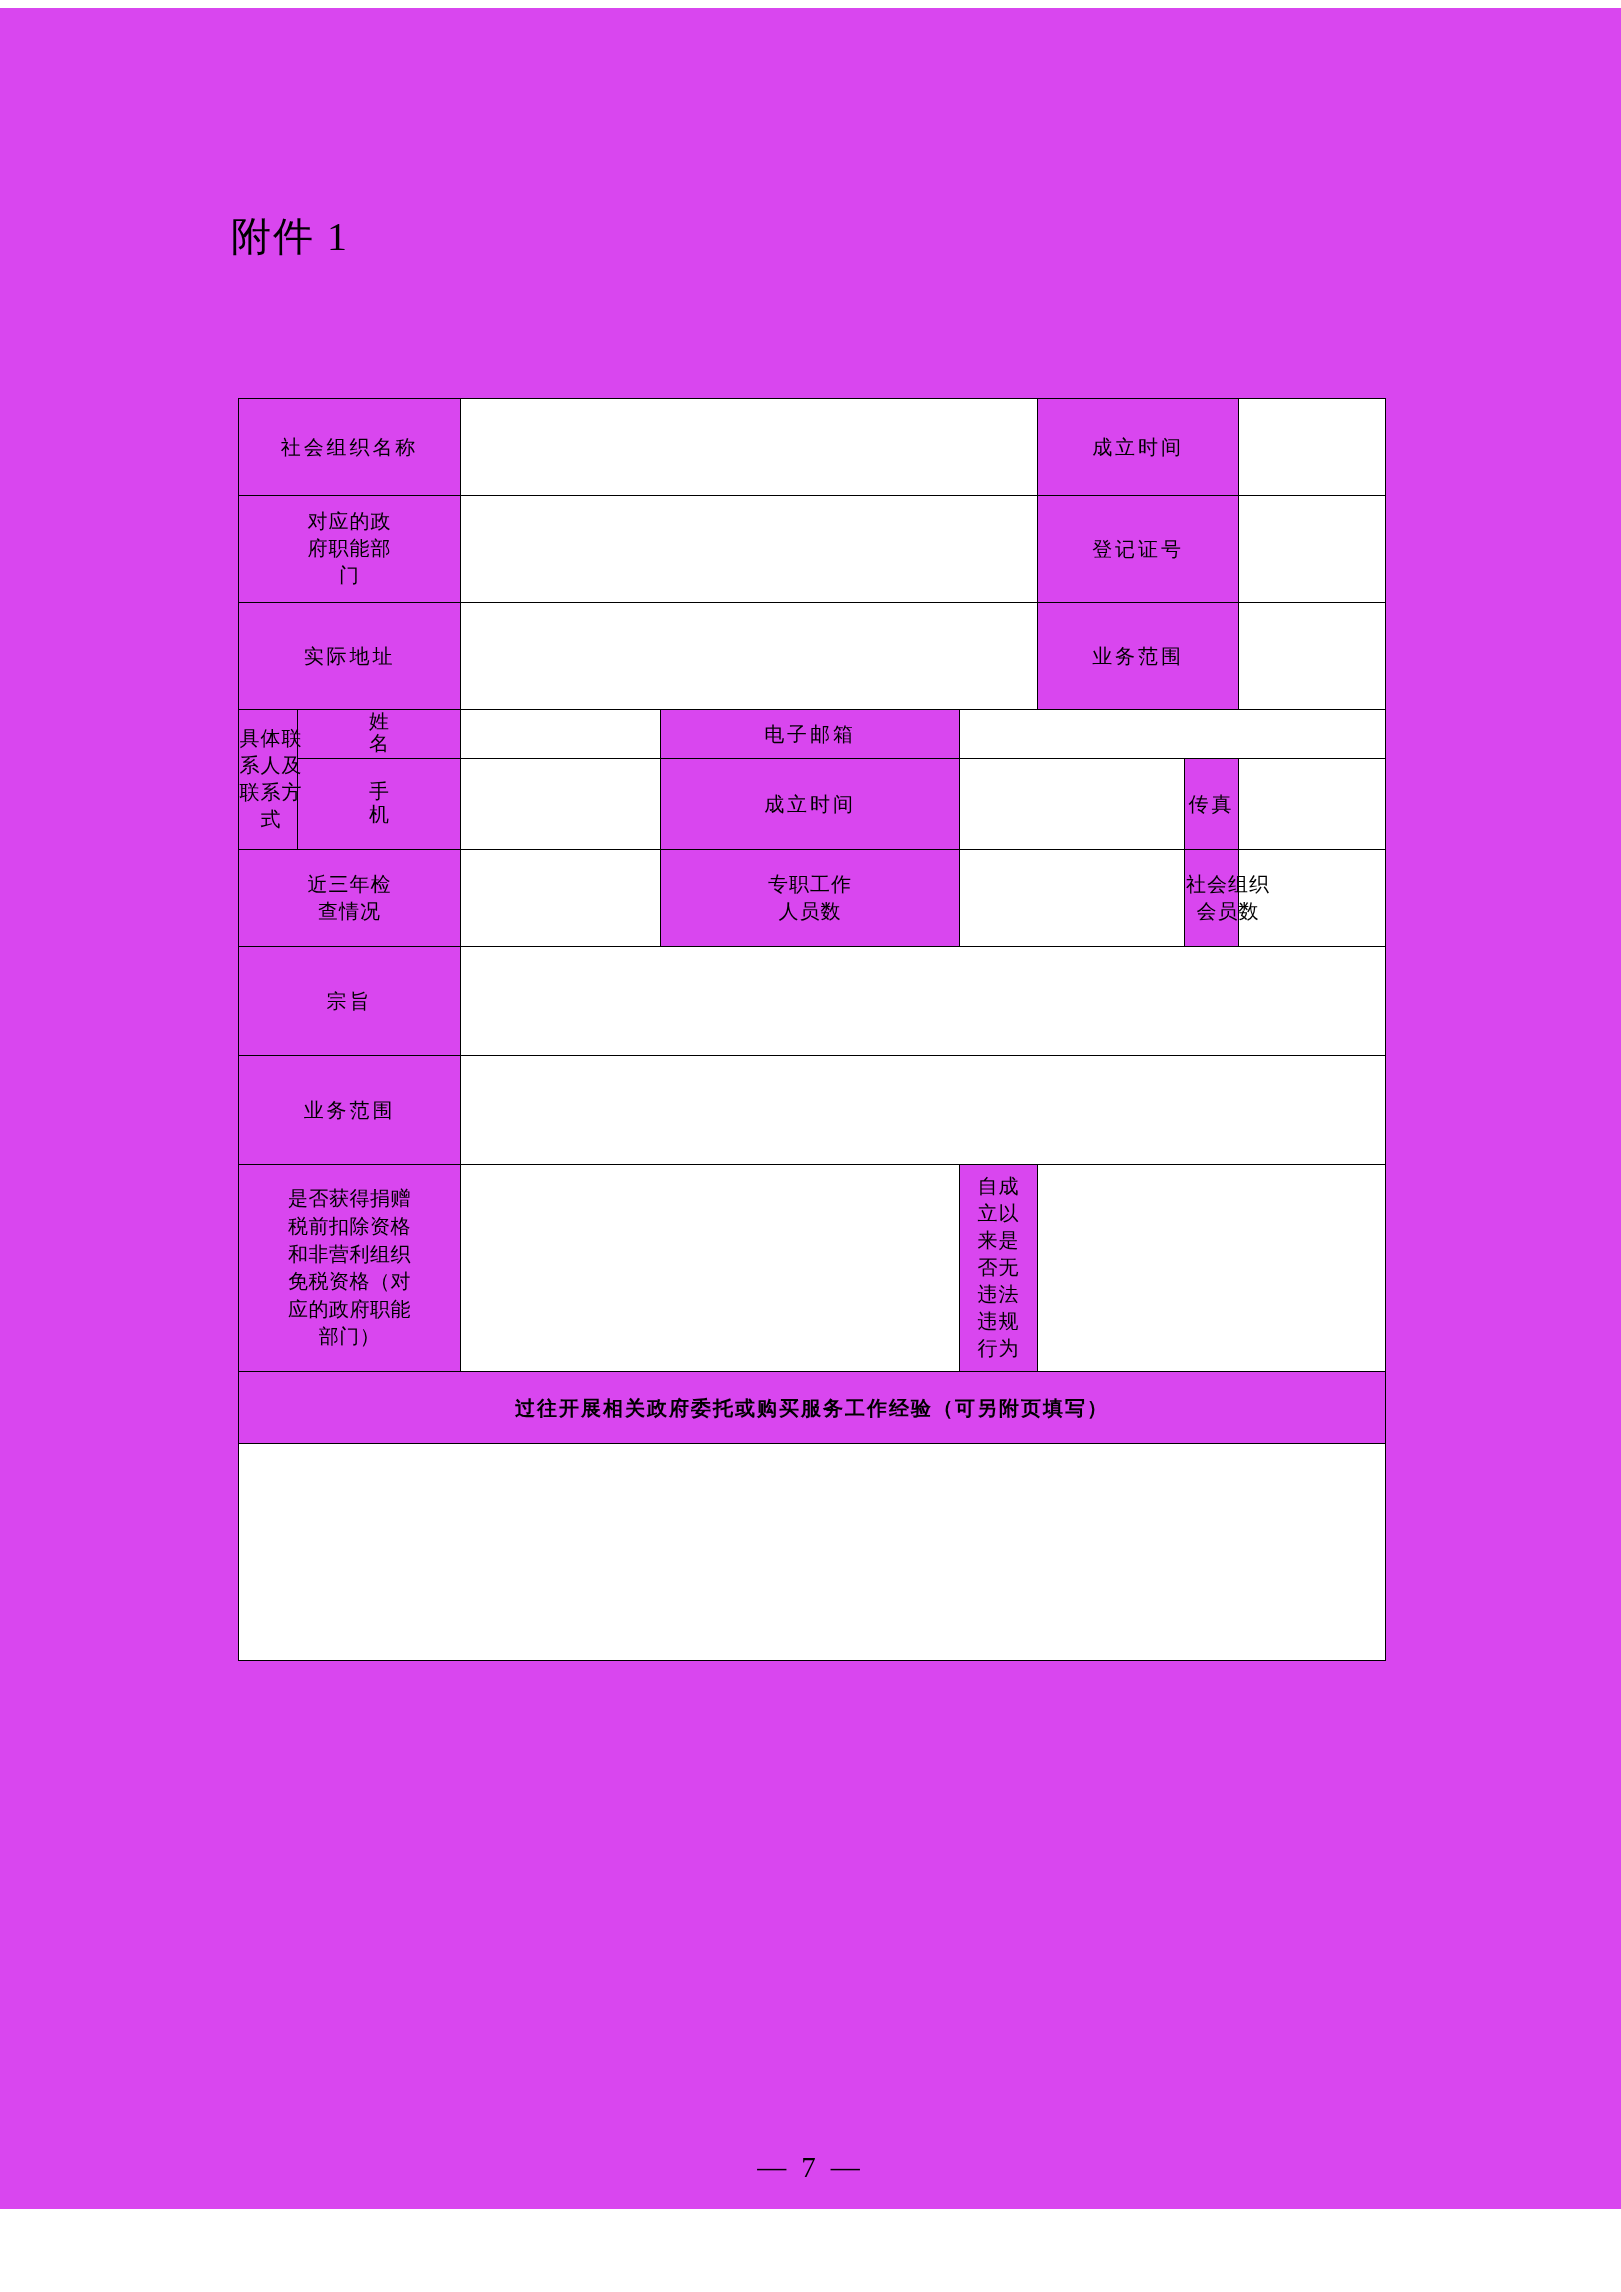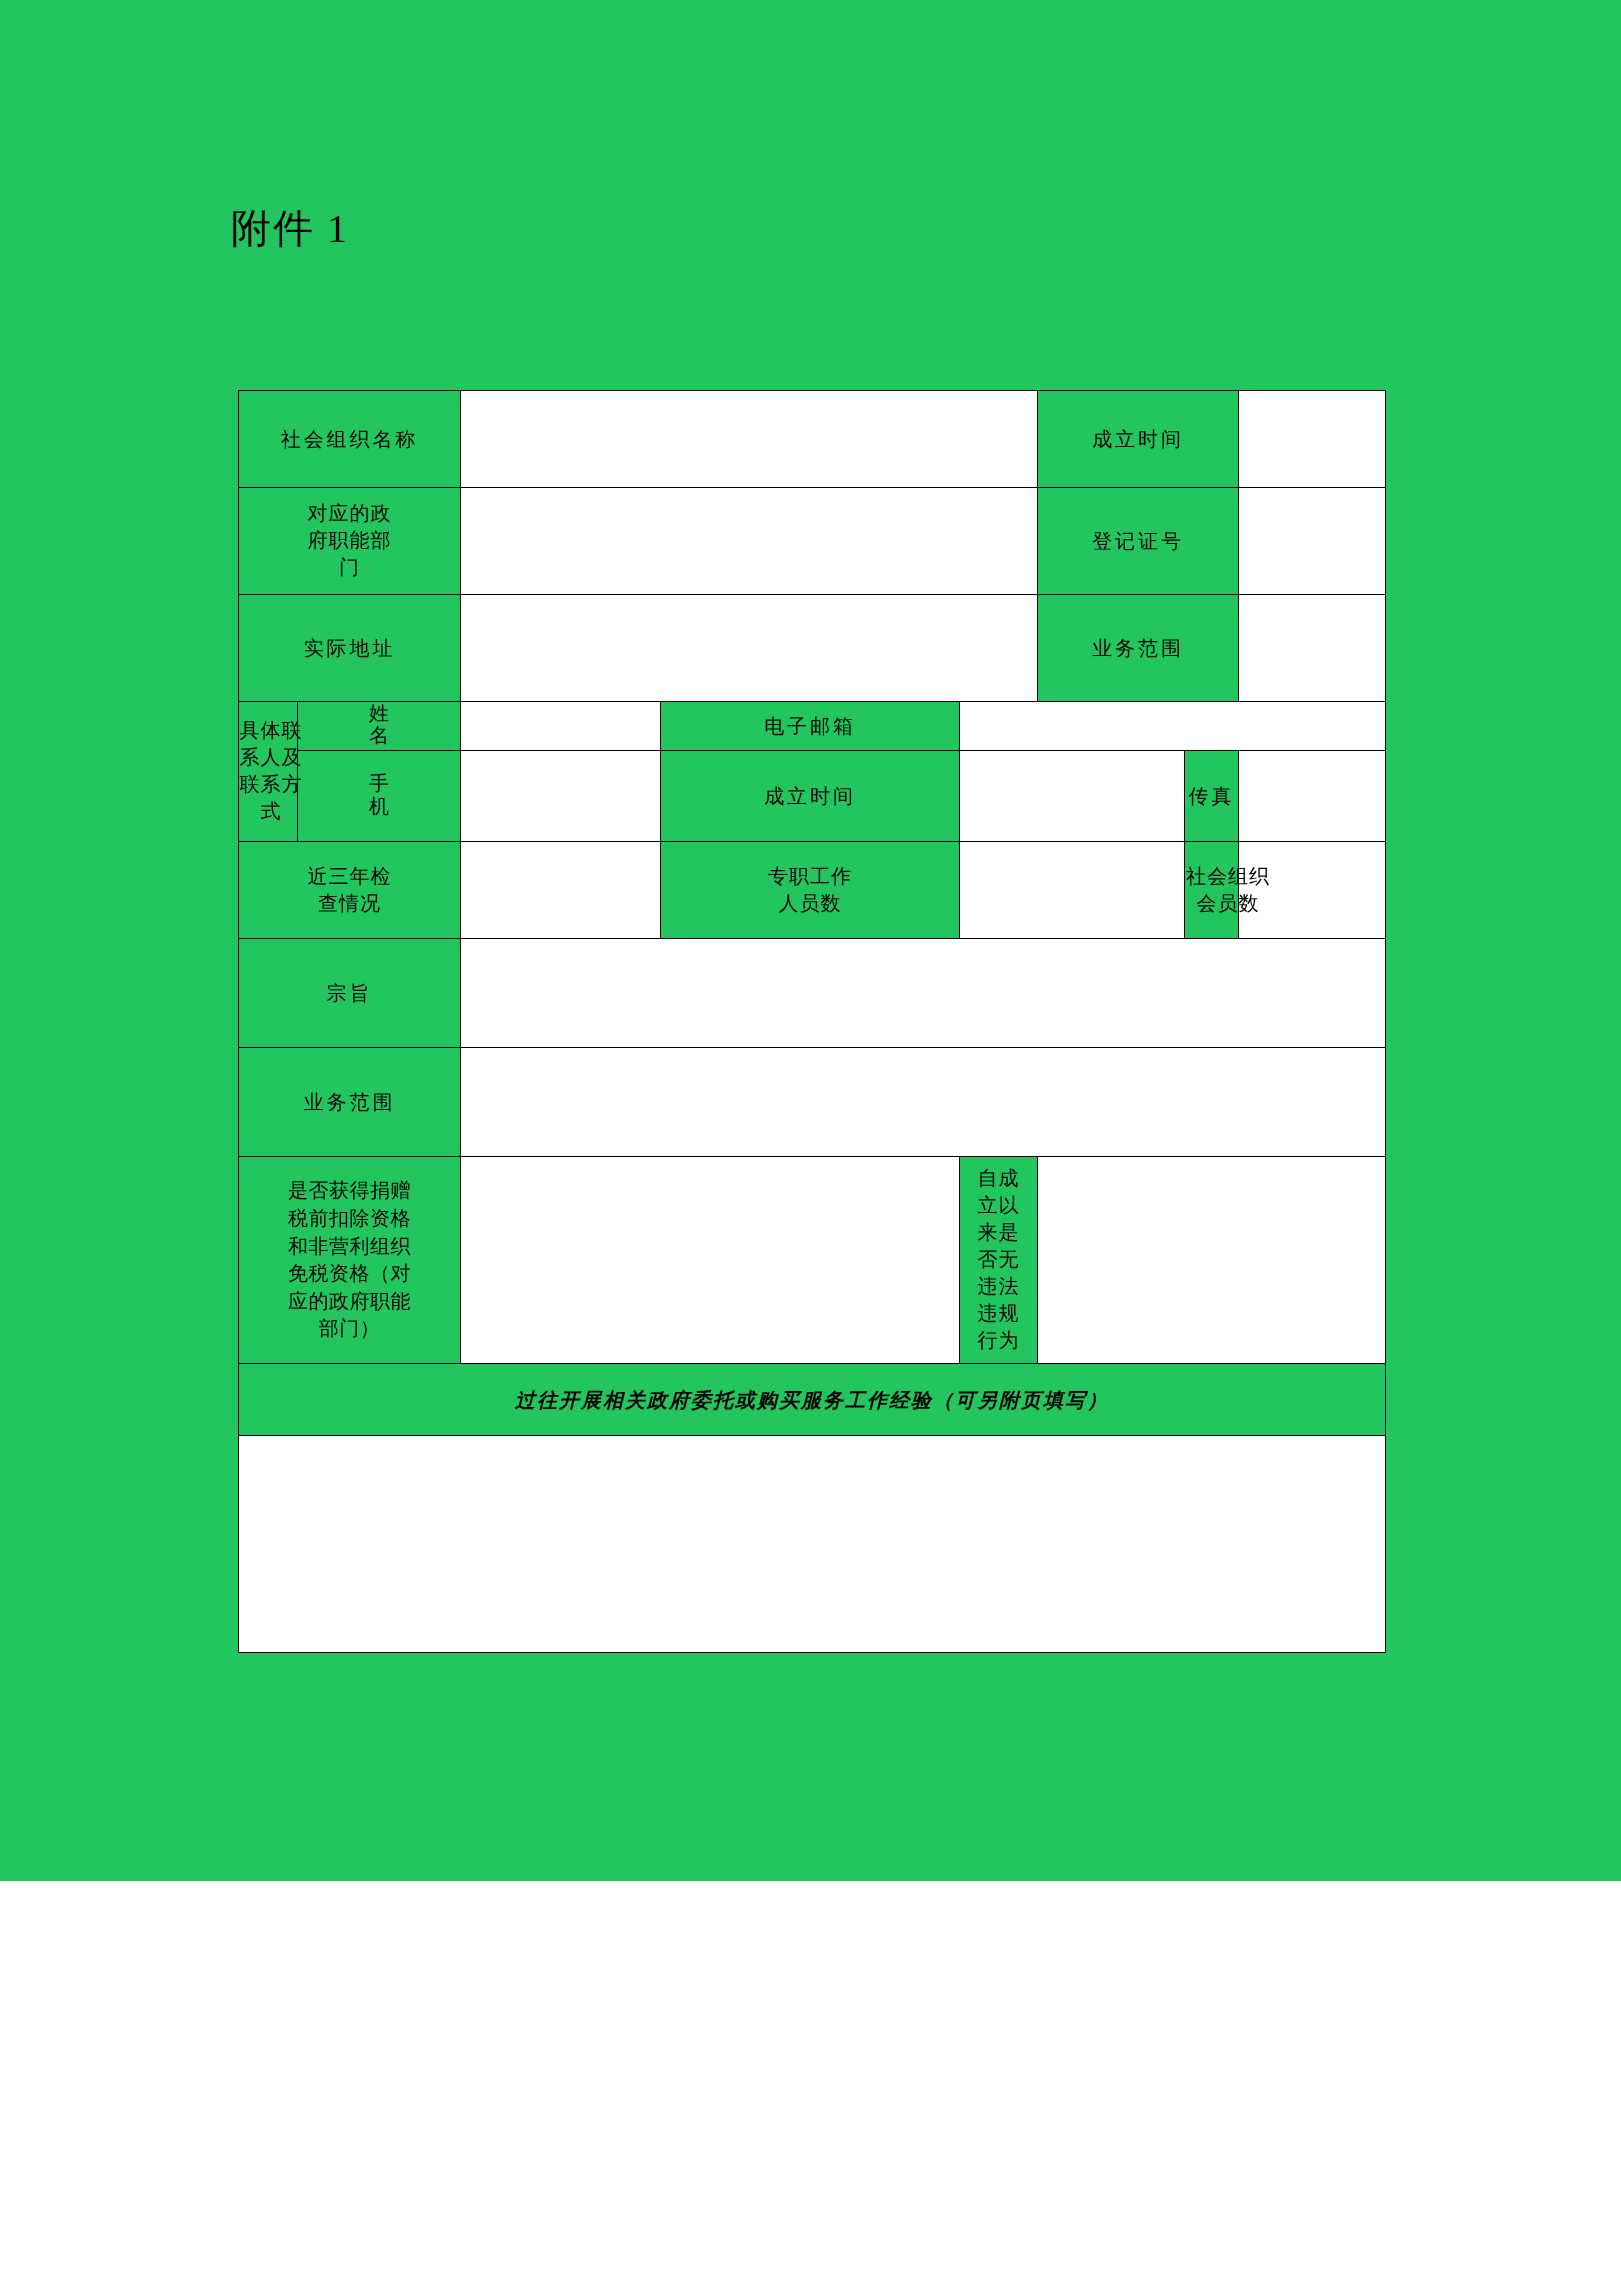--- a/index.html
+++ b/index.html
@@ -8,23 +8,23 @@
     padding: 0;
     background: #ffffff;
   }
   body {
     font-family: "Liberation Serif", "DejaVu Serif", serif;
     color: #000000;
   }
   .page {
     position: relative;
     width: 1621px;
-    height: 1881px;
-    margin: 0 auto;
-    background: #22c55e;
+    height: 2201px;
+    margin: 8px auto;
+    background: #d946ef;
     box-sizing: border-box;
     overflow: hidden;
   }
 
   
   .attach-label {
     position: absolute;
     left: 231px;
     top: 201px;
     font-size: 40px;
@@ -108,21 +108,20 @@
     line-height: 1.38;
     word-break: break-all;
     white-space: normal;
     text-align: center;
     letter-spacing: 0.5px;
   }
   td.experience {
     font-weight: bold;
     letter-spacing: 2px;
     font-size: 27.4px;
-    font-style: italic;
   }
 
   
   .page-footer {
     position: absolute;
     left: 0;
     right: 0;
     top: 2143px;
     text-align: center;
     font-size: 29px;

